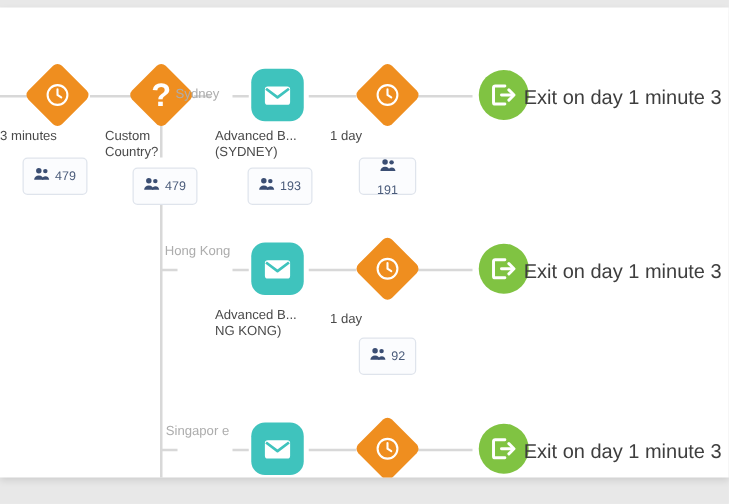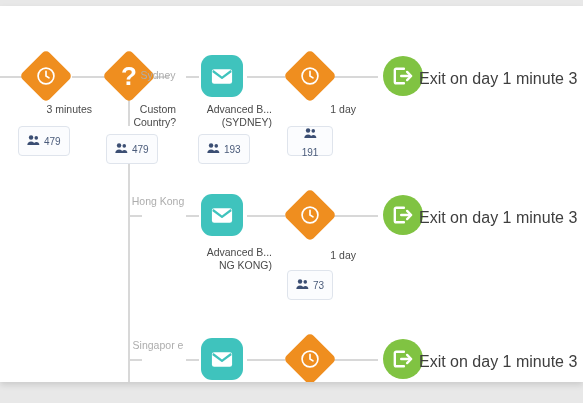--- a/index.html
+++ b/index.html
@@ -68,21 +68,21 @@
   }
   .qmark {
     font-size: 26px; font-weight: bold; line-height: 1;
     color: #fff;
     font-family: "Liberation Sans", sans-serif;
   }
 
   
   .caption {
     position: absolute;
-    text-align: right;
+    text-align: left;
     font-size: 10.5px;
     color: #4a4a4a;
     line-height: 13px;
     white-space: pre-line;
   }
   
   .badge {
     position: absolute;
     height: 30px;
     min-width: 46px;
@@ -273,21 +273,21 @@
   <div class="caption" style="left:264px; top:243px; width:92px;">1 day</div>
   <div class="badge" style="left:287px; top:264px;">
     <span class="people-icon">
       <svg width="13" height="12" viewBox="0 0 16 14" fill="#3b4e73">
         <circle cx="5" cy="4" r="2.7"></circle>
           <path d="M0.4 13c0-2.7 2-4.3 4.6-4.3S9.6 10.3 9.6 13z"></path>
         <circle cx="11.4" cy="4.4" r="2.2"></circle>
           <path d="M8 13c0-2.2 1.6-3.6 3.6-3.6 2 0 3.6 1.4 3.6 3.6z"></path>
       </svg>
     </span>
-    <span class="badge-count">73</span>
+    <span class="badge-count">92</span>
   </div>
 
   <div class="node" style="left:377px; top:183px;">
     <div class="circle">
       <svg width="22" height="20" viewBox="0 0 24 22" fill="none">
         <path d="M13 3H4.5A1.5 1.5 0 003 4.5v13A1.5 1.5 0 004.5 19H13" stroke="#fff" stroke-width="2.6" stroke-linecap="round" fill="none"></path>
         <path d="M10 11h10" stroke="#fff" stroke-width="2.6" stroke-linecap="round"></path>
         <path d="M16.5 6.5L21 11l-4.5 4.5" stroke="#fff" stroke-width="2.6" stroke-linecap="round" stroke-linejoin="round" fill="none"></path>
       </svg>
     </div>

